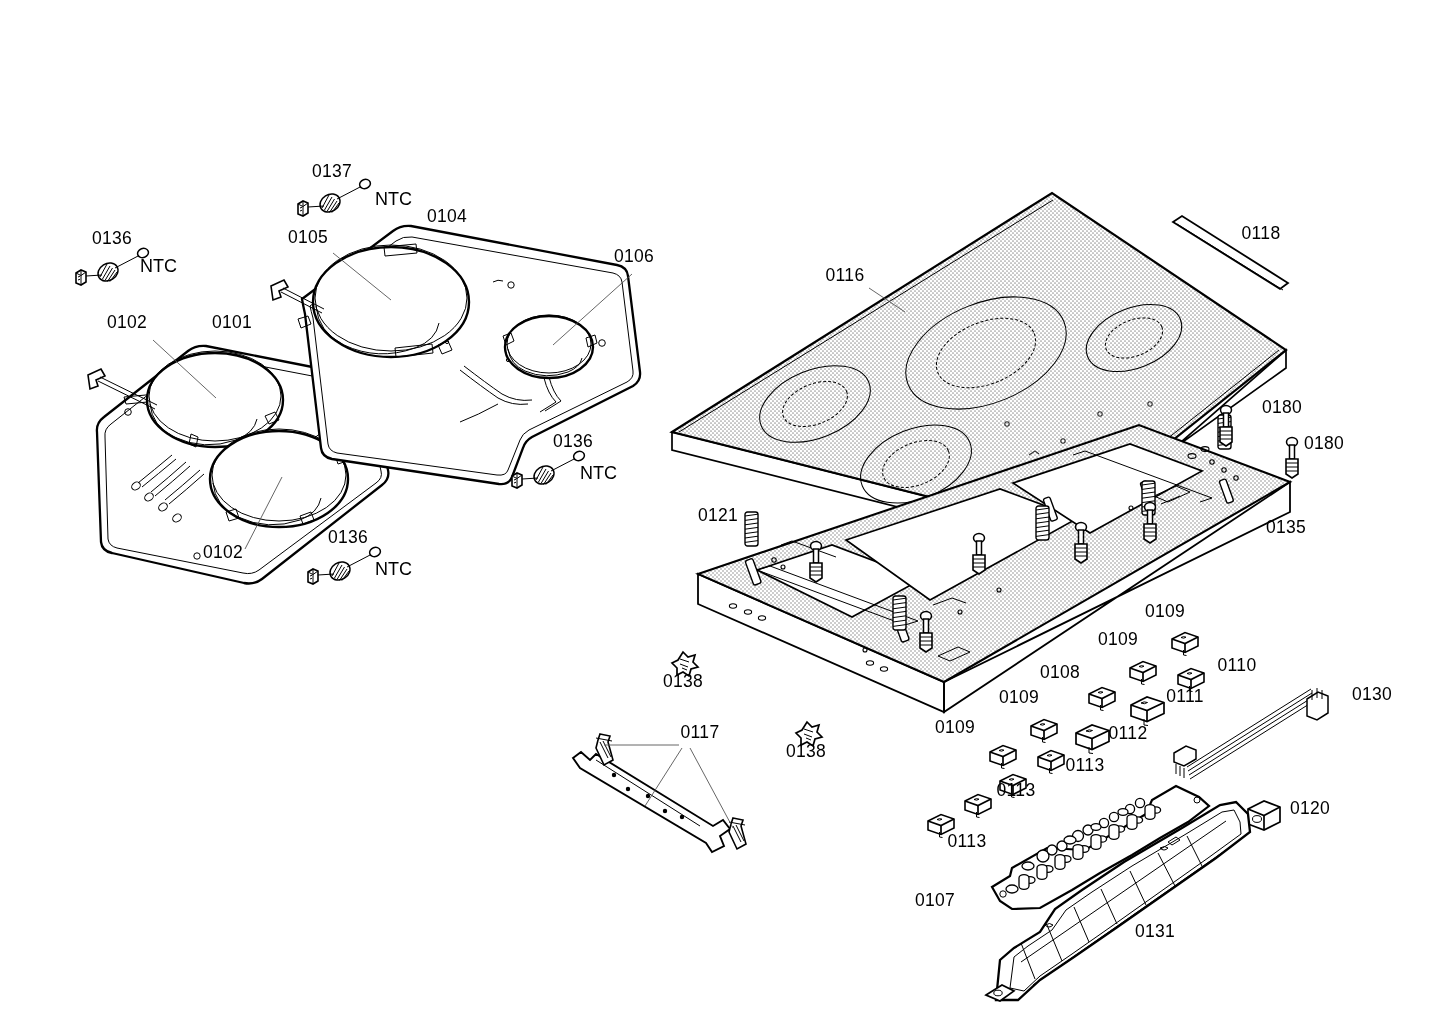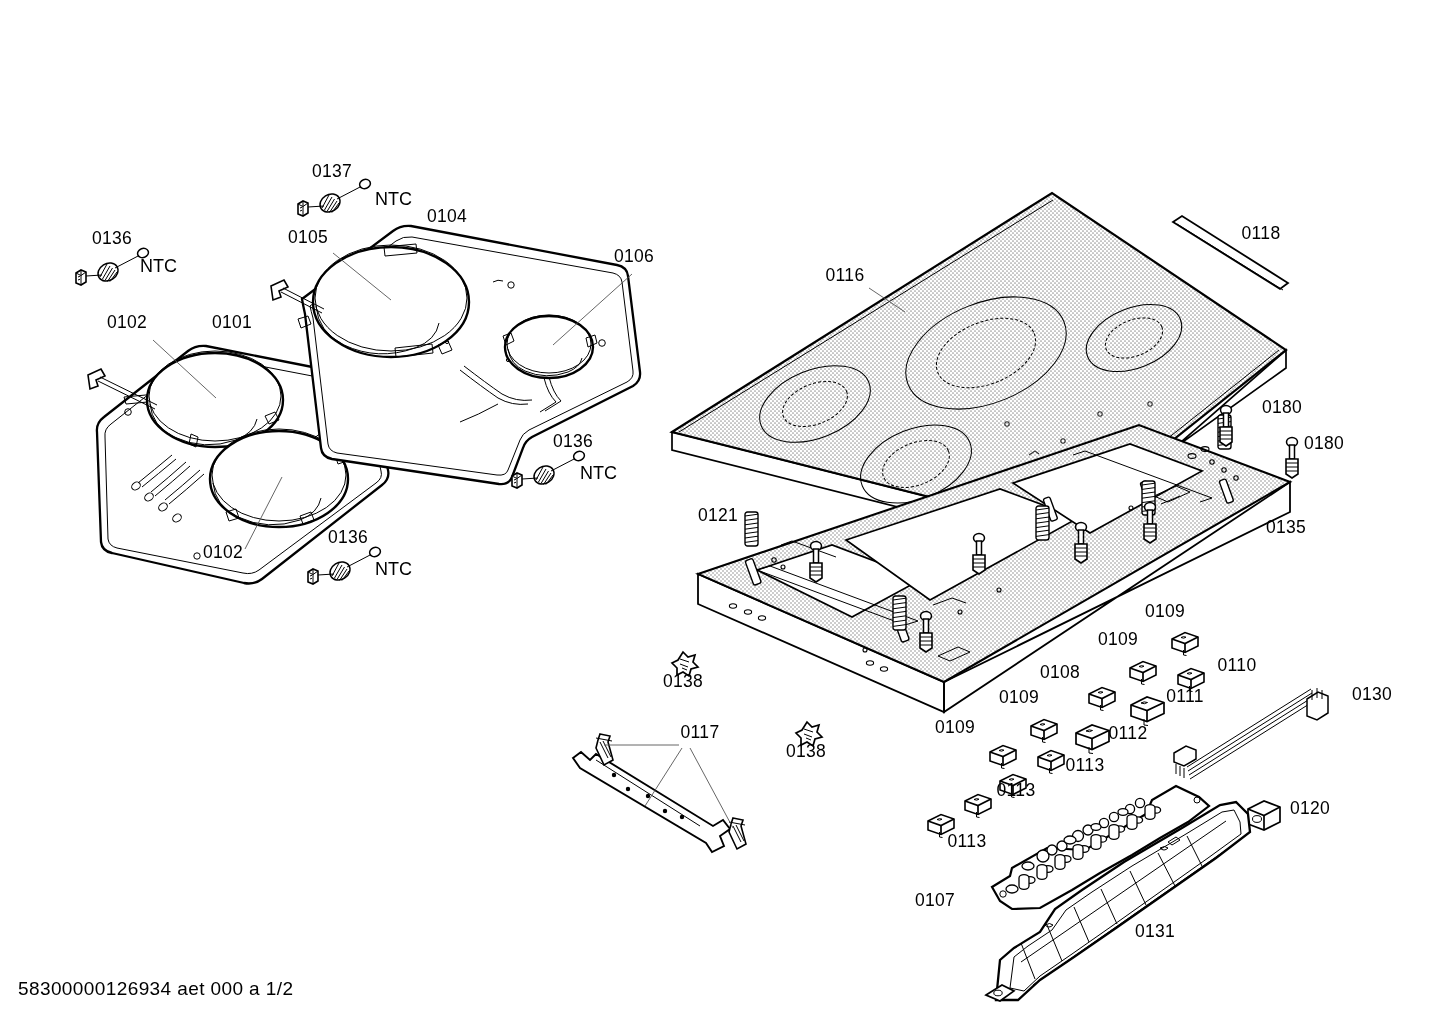--- a/index.html
+++ b/index.html
@@ -555,15 +555,14 @@
     <text class="lbl" x="1310" y="814" text-anchor="middle">0120</text>
     <text class="lbl" x="935" y="906" text-anchor="middle">0107</text>
     <text class="lbl" x="1155" y="937" text-anchor="middle">0131</text>
 
     <text class="lbl" x="683" y="687" text-anchor="middle">0138</text>
     <text class="lbl" x="806" y="757" text-anchor="middle">0138</text>
     <text class="lbl" x="700" y="738" text-anchor="middle">0117</text>
   </g>
 </svg>
 
-<div class="footer-text">58300000126934 aet 000 a 1/2</div>
 
 </div>
 
 </body></html>

